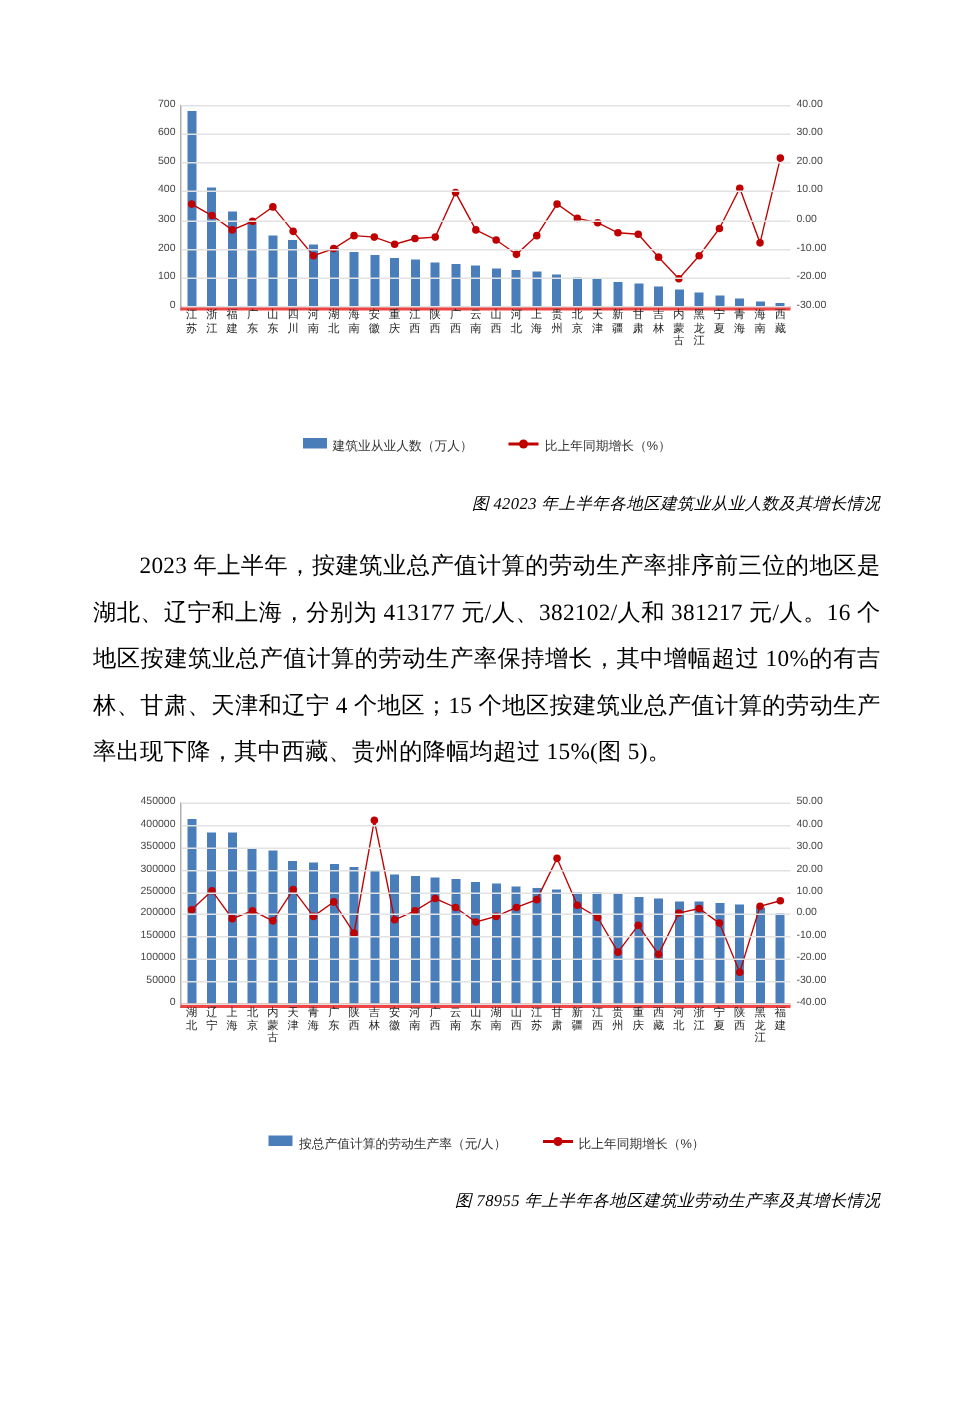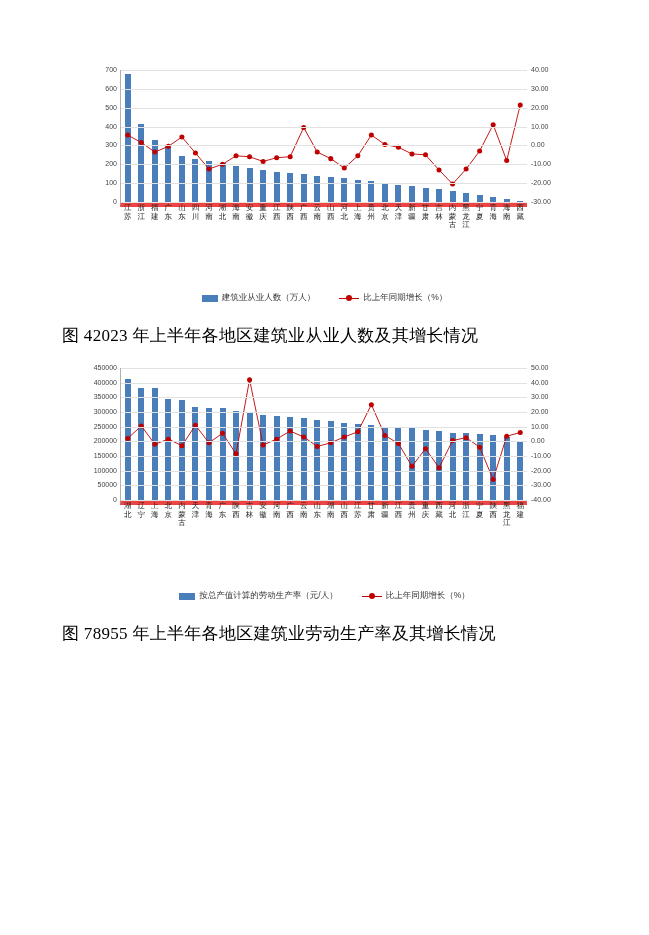--- a/index.html
+++ b/index.html
@@ -37,21 +37,21 @@
     width: 525px;
     height: 185px;
   }
   .plot-area {
     position: absolute;
     left: 58px;
     top: 8px;
     right: 60px;
     bottom: 40px;
     border-left: 1px solid #b0b0b0;
-    border-bottom: 5px solid #ef4444;
+    border-bottom: 3px solid #ef4444;
   }
   .gridline {
     position: absolute;
     left: 0;
     right: 0;
     height: 0;
     border-top: 1px solid #e2e2e2;
   }
   .ytick-left, .ytick-right {
     position: absolute;
@@ -103,21 +103,21 @@
     left: 0; right: 0;
     bottom: 8px;
     display: flex;
     justify-content: center;
     align-items: center;
     gap: 24px;
     font-family: "Liberation Sans", sans-serif;
     font-size: 8.5px;
     color: #333;
   }
-  .legend-item { display: flex; align-items: center; gap: 4px; }
+  .legend-item { display: flex; align-items: flex-start; gap: 4px; }
   .swatch-bar {
     display: inline-block;
     width: 16px;
     height: 7px;
     background: #4a7ebb;
   }
   .swatch-line {
     display: inline-block;
     position: relative;
     width: 20px;
@@ -134,25 +134,26 @@
     content: "";
     position: absolute;
     left: 7px; top: 0.5px;
     width: 6px; height: 6px;
     border-radius: 50%;
     background: #c00000;
   }
 
   
   .caption {
-    text-align: left;
-    font-size: 17px;
+    text-align: right;
+    font-size: 11px;
     line-height: 28px;
     margin: 10px 0 0 0;
     letter-spacing: 0.3px;
+    font-style: italic;
   }
   .para {
     font-size: 15.5px;
     line-height: 31px;
     text-align: justify;
     text-justify: inter-ideograph;
     margin: 12px 0 0 0;
     text-indent: 31px;
     letter-spacing: 0.2px;
   }
@@ -295,20 +296,21 @@
       </span>
       <span class="legend-item">
         <span class="swatch-line"></span>
         <span>比上年同期增长（%）</span>
       </span>
     </div>
   </div>
 
   <div class="caption">图 42023 年上半年各地区建筑业从业人数及其增长情况</div>
 
+  <p class="para">2023 年上半年，按建筑业总产值计算的劳动生产率排序前三位的地区是湖北、辽宁和上海，分别为 413177 元/人、382102/人和 381217 元/人。16 个地区按建筑业总产值计算的劳动生产率保持增长，其中增幅超过 10%的有吉林、甘肃、天津和辽宁 4 个地区；15 个地区按建筑业总产值计算的劳动生产率出现下降，其中西藏、贵州的降幅均超过 15%(图 5)。</p>
 
   <div class="chart-block" id="chart2-block">
     <div class="plot-wrap">
       <div class="plot-area" id="plot2">
         <div class="bars" id="bars2">
             <div class="bar" style="height: 91.8171%; left: calc(1.66667% - 3px);"></div>
             <div class="bar" style="height: 84.9116%; left: calc(5% - 3px);"></div>
             <div class="bar" style="height: 84.7149%; left: calc(8.33333% - 3px);"></div>
             <div class="bar" style="height: 76.6667%; left: calc(11.6667% - 3px);"></div>
             <div class="bar" style="height: 76%; left: calc(15% - 3px);"></div>

